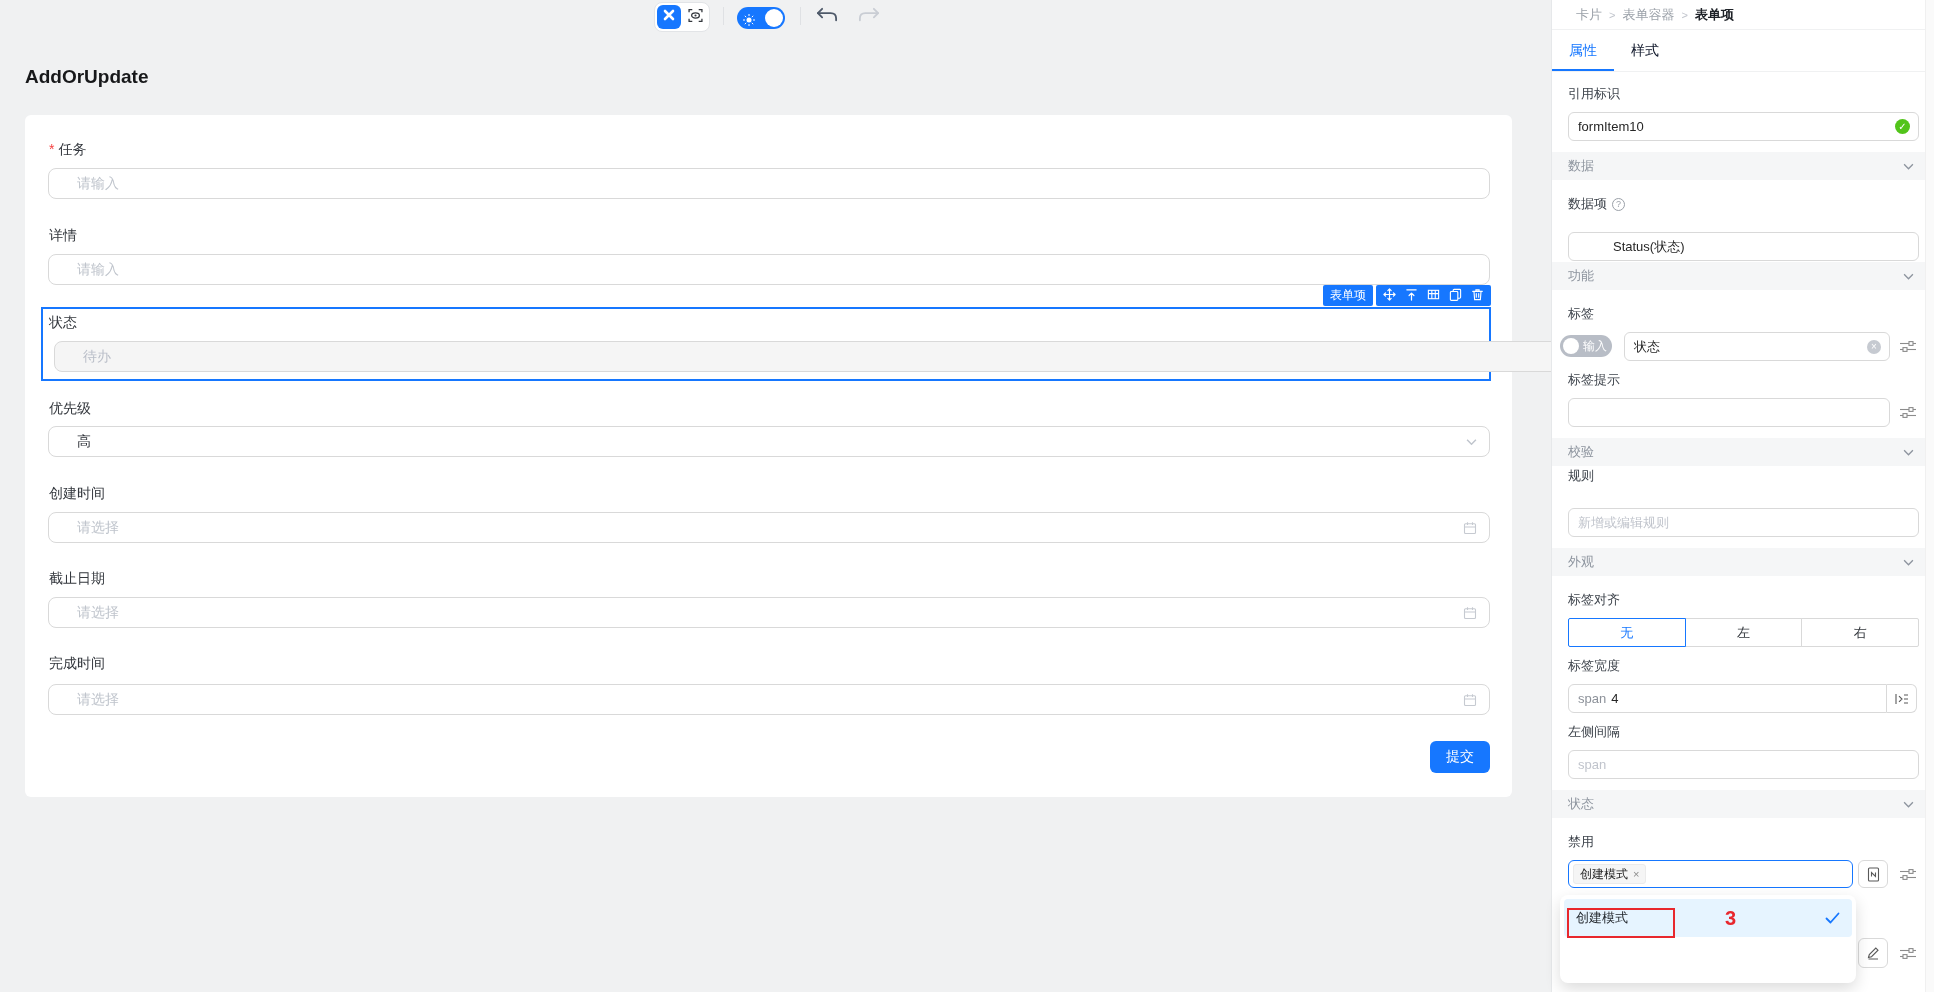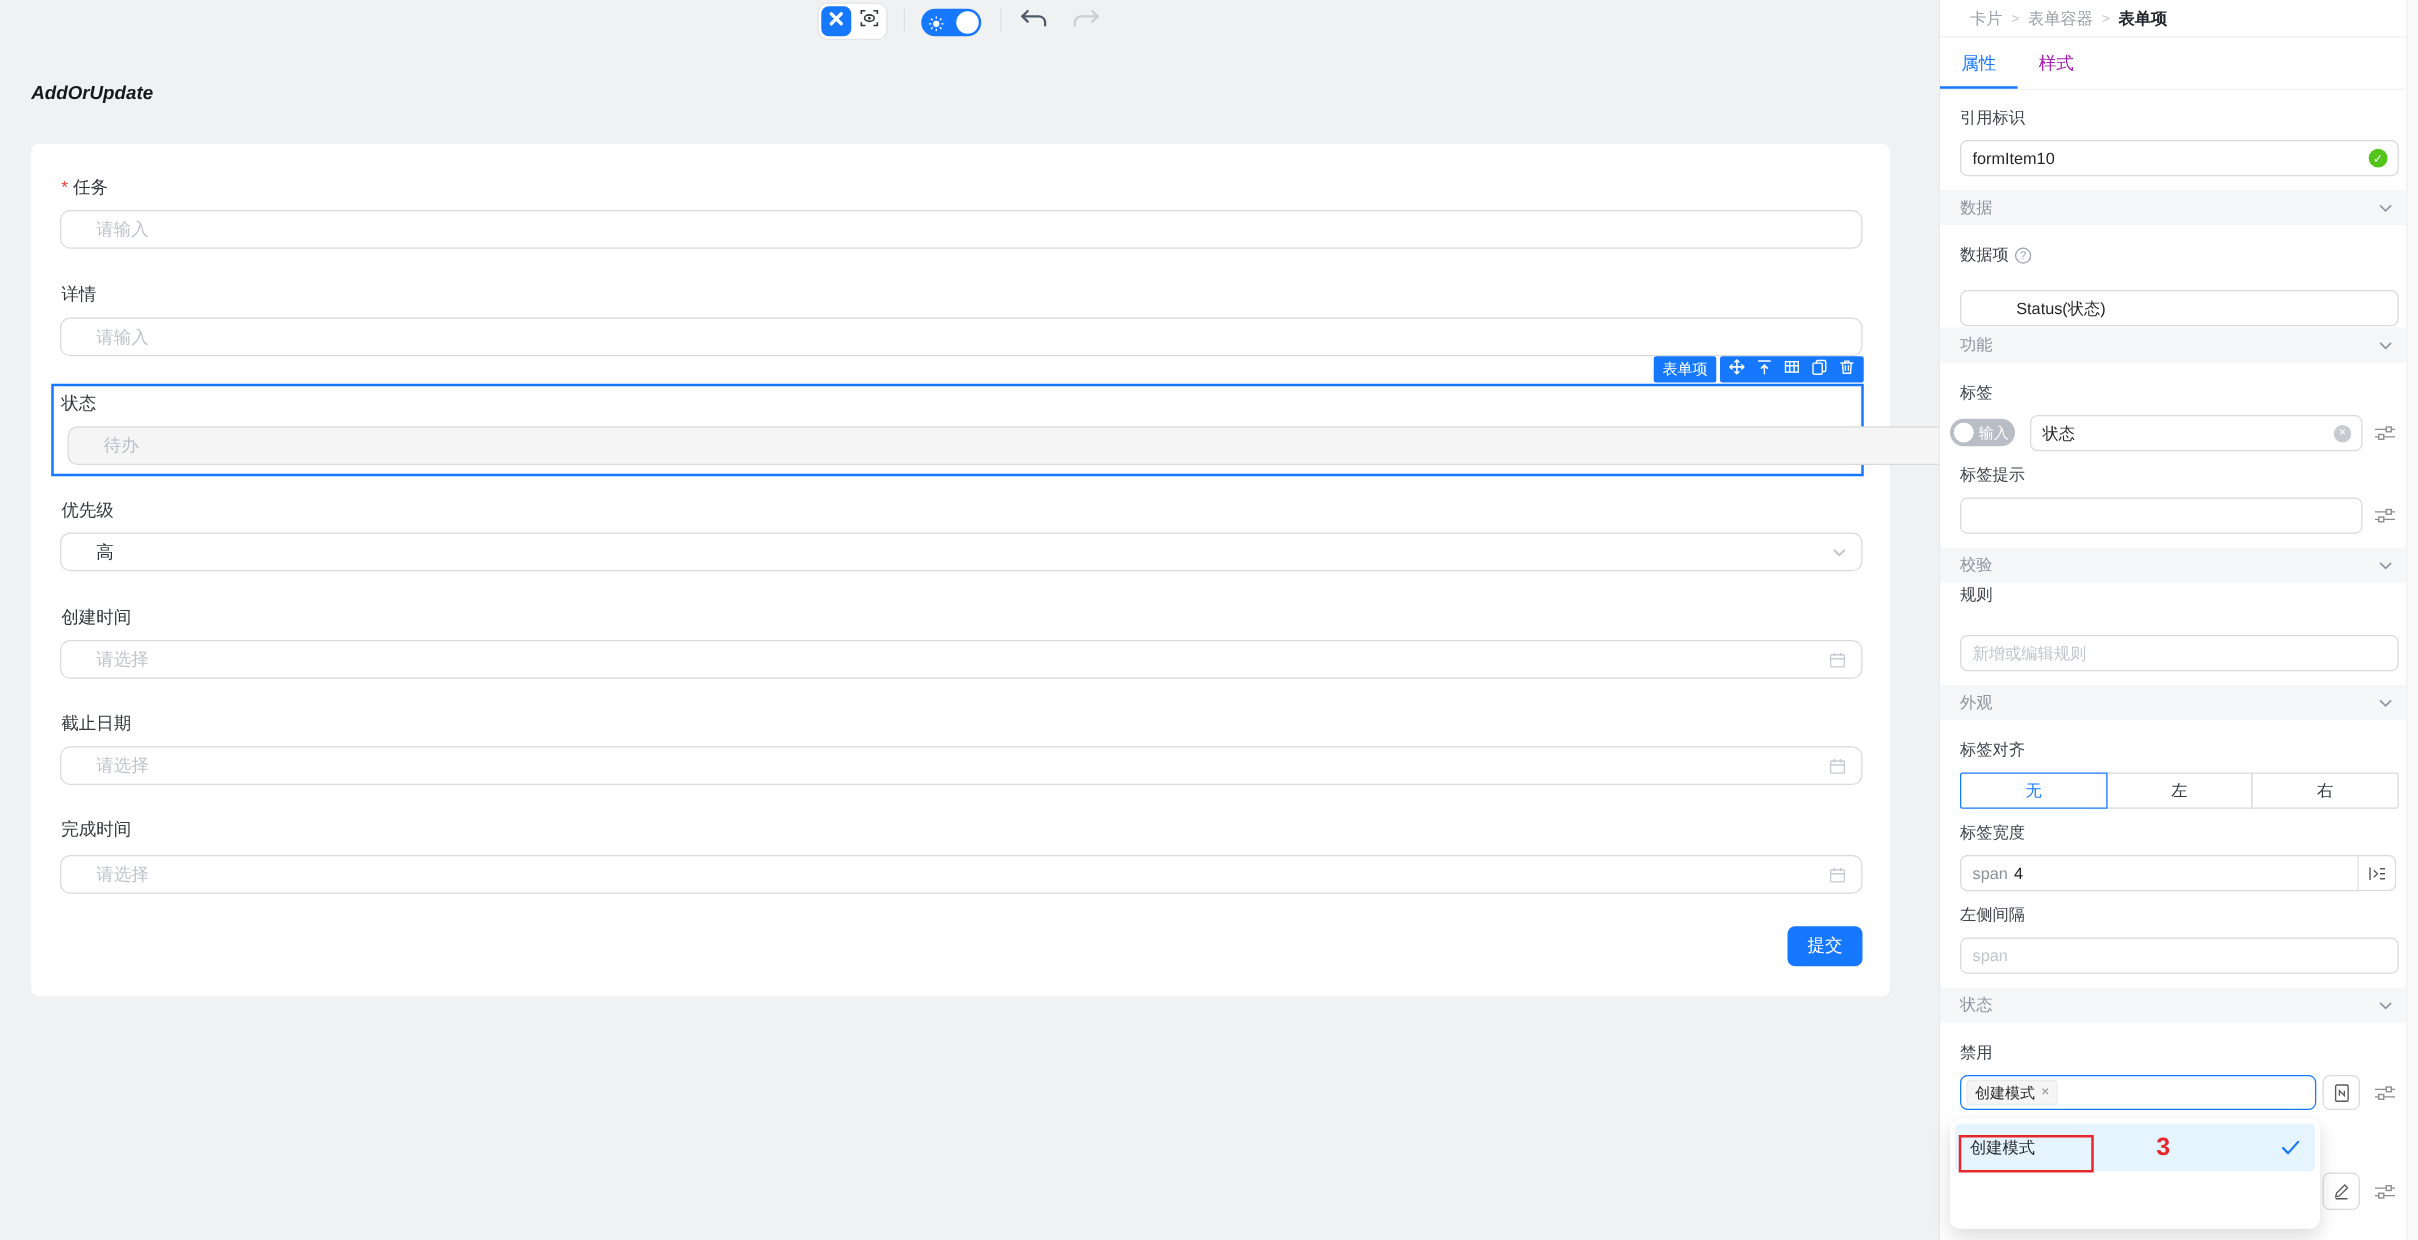--- a/index.html
+++ b/index.html
@@ -10,21 +10,21 @@
   .tb-group { left:654px; top:2px; height:30px; background:#fff; border:1px solid #e2e4e7; border-radius:8px; display:flex; align-items:center; padding:2px; gap:2px; }
   .tb-btn { width:24px; height:24px; border-radius:6px; display:flex; align-items:center; justify-content:center; }
   .tb-btn.active { background:#1677ff; }
   .tb-divider { width:1px; height:18px; background:#dfe1e4; top:7px; }
   .toggle { left:737px; top:7px; width:48px; height:22px; border-radius:11px; background:#1677ff; }
   .toggle .sun { position:absolute; left:6px; top:5px; }
   .toggle .knob { position:absolute; right:2px; top:2px; width:18px; height:18px; border-radius:50%; background:#fff; }
   .hist { top:7px; }
 
   
-  .page-title { left:25px; top:66px; font-size:15px; font-weight:700; color:#17181a;font-style:italic; }
+  .page-title { left:25px; top:66px; font-size:19px; font-weight:700; color:#17181a; }
   .card { left:25px; top:115px; width:1487px; height:682px; background:#fff; border-radius:6px; }
   .fi-label { font-size:14px; color:#33373d; height:17px; line-height:17px; }
   .req { color:#f53f3f; margin-right:4px; }
   .ctl { height:31px; border:1px solid #d9d9d9; border-radius:8px; background:#fff; display:flex; align-items:center; padding:0 28px; font-size:14px; }
   .ctl .ph { color:#bfc4cc; }
   .ctl .val { color:#2b2f36; }
   .ctl .tail { position:absolute; right:12px; top:50%; transform:translateY(-50%); display:flex; }
   .ctl.disabled { background:#f5f5f5; }
   .ctl.disabled .ph { color:#b9bec8; }
   .in-w { left:23px; width:1442px; }
@@ -34,21 +34,21 @@
   .sel-icons { background:#1677ff; border-radius:2px; display:flex; align-items:center; gap:9px; padding:0 7px; }
   .submit-btn { left:1405px; top:626px; width:60px; height:32px; background:#1677ff; border-radius:6px; color:#ffffff; font-size:14px; display:flex; align-items:center; justify-content:center; }
 
   
   .panel { left:1551px; top:0; width:383px; height:992px; background:#fff; border-left:1px solid #e6e8ea; }
   .scroll-strip { right:0; top:0; width:9px; height:992px; background:#fafafa; border-left:1px solid #f0f0f0; }
   .crumb { left:0; top:0; width:374px; height:30px; display:flex; align-items:center; padding-left:24px; font-size:13px; color:#9aa0a8; border-bottom:1px solid #f0f1f2; }
   .crumb .sep { margin:0 7px; color:#c0c4cc; font-size:11px; }
   .crumb .cur { color:#1f2329; font-weight:700; }
   .tabs { left:0; top:30px; width:374px; height:42px; display:flex; border-bottom:1px solid #f0f1f2; }
-  .tab { padding:0 17px; line-height:41px; font-size:14px; color:#a21caf; position:relative; }
+  .tab { padding:0 17px; line-height:41px; font-size:14px; color:#0f172a; position:relative; }
   .tab.active { color:#1677ff; }
   .tab.active::after { content:""; position:absolute; left:0; right:0; bottom:0; height:2px; background:#1677ff; }
   .p-label { left:16px; font-size:13px; color:#3d434b; height:16px; line-height:16px; display:flex; align-items:center; }
   .p-input { left:16px; width:351px; height:29px; border:1px solid #d9d9d9; border-radius:6px; background:#fff; display:flex; align-items:center; padding:0 9px; font-size:13px; }
   .p-input .ph { color:#c0c4cc; }
   .p-input .val { color:#262626; }
   .sec { left:0; width:374px; height:28px; background:#f5f6f7; display:flex; align-items:center; padding:0 16px; font-size:13px; color:#8d949e; }
   .sec svg { position:absolute; right:12px; }
   .q-icon { width:13px; height:13px; border:1px solid #9aa0a8; border-radius:50%; color:#9aa0a8; font-size:9px; display:inline-flex; align-items:center; justify-content:center; margin-left:5px; }
   .ok-circle { position:absolute; right:8px; top:6px; width:15px; height:15px; border-radius:50%; background:#52c41a; color:#fff; font-size:10px; display:flex; align-items:center; justify-content:center; }

